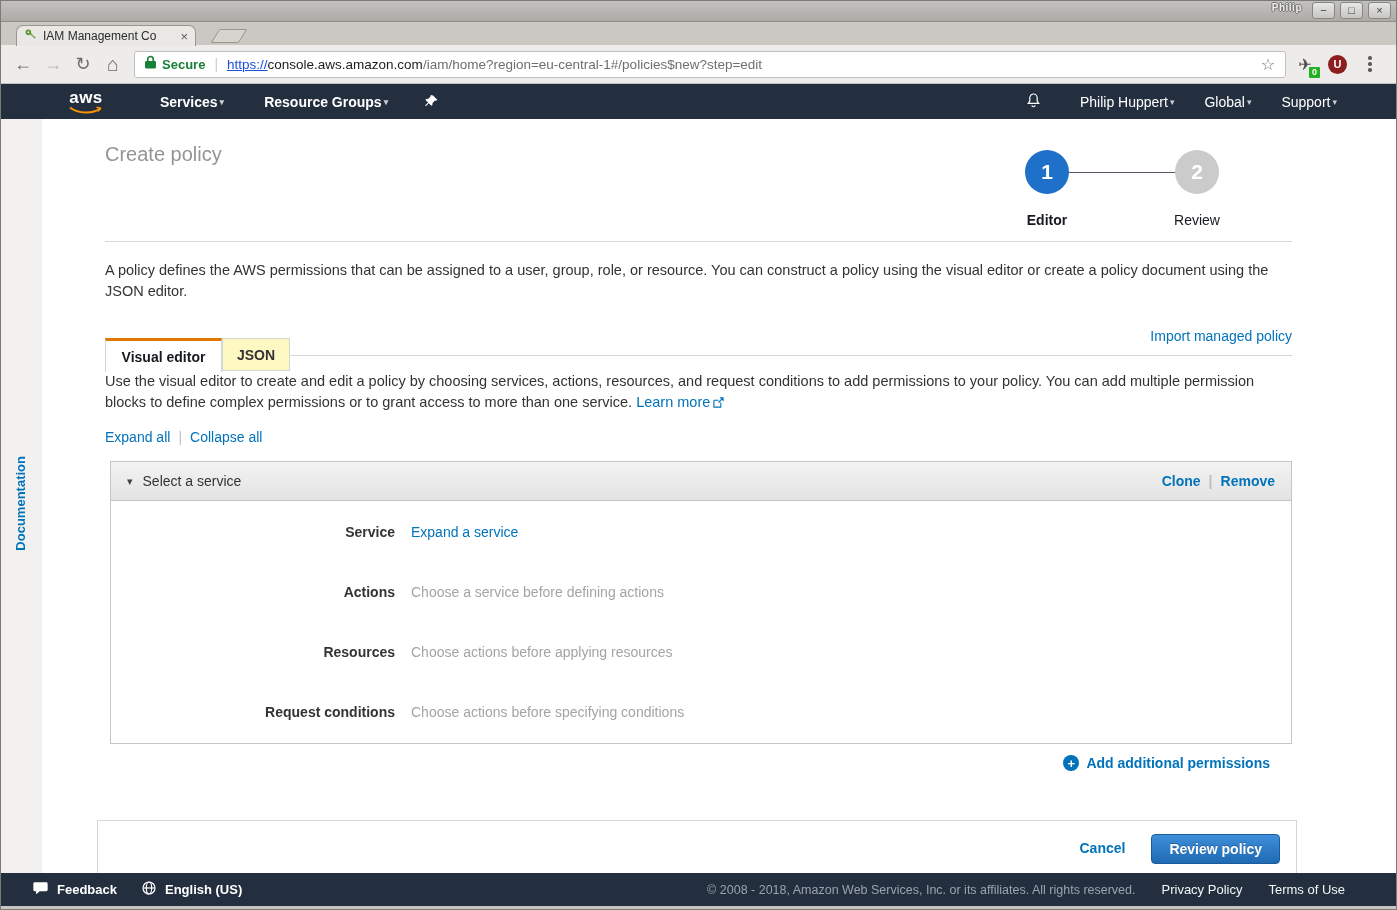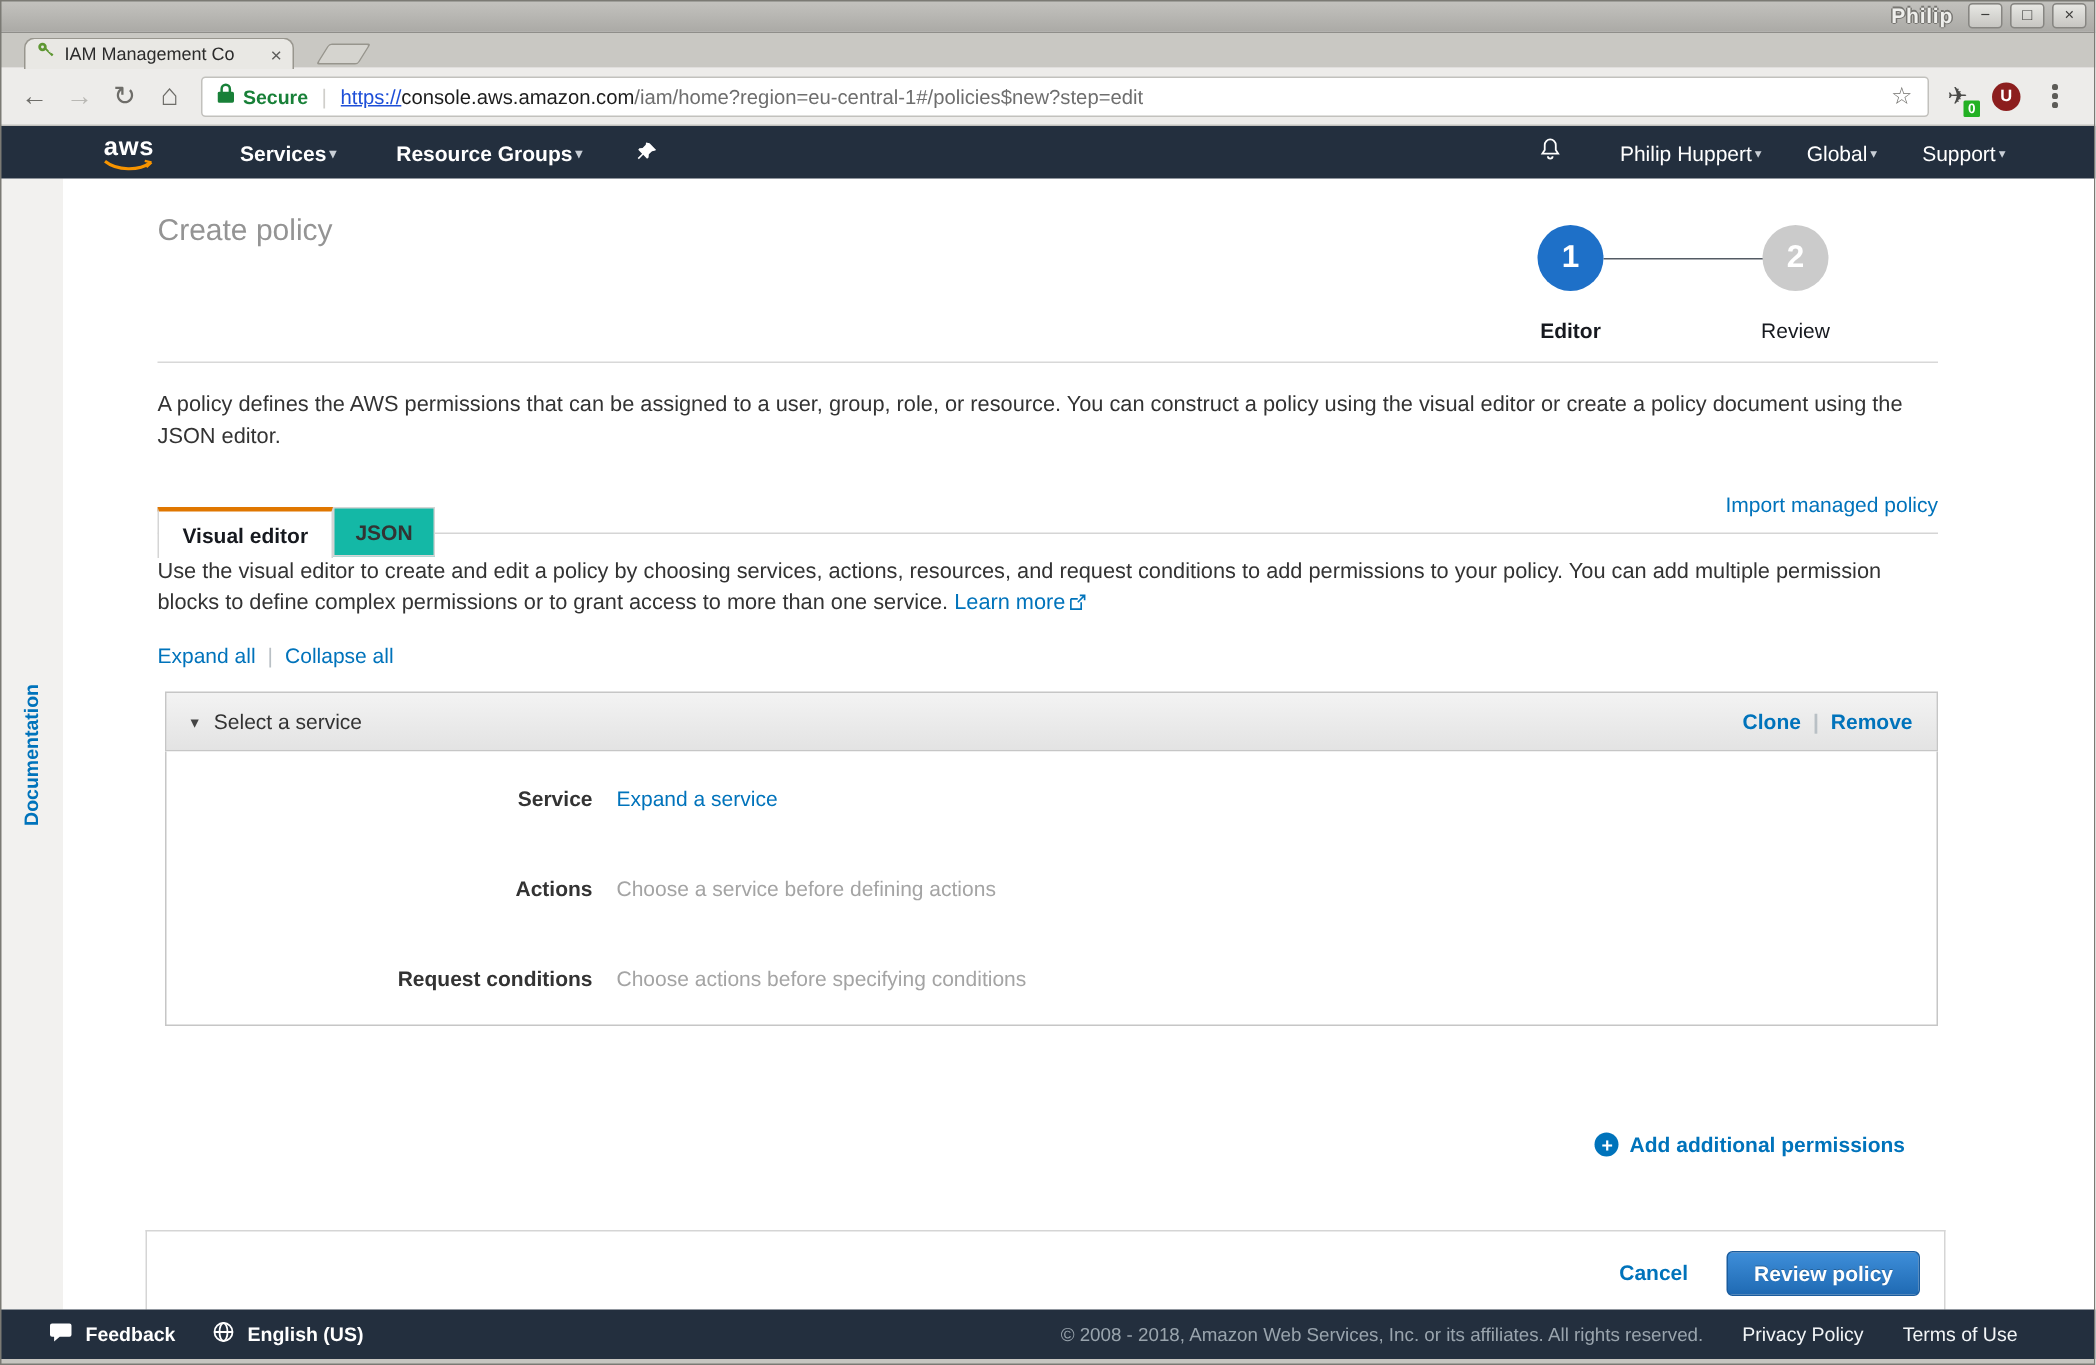--- a/index.html
+++ b/index.html
@@ -3,21 +3,21 @@
 <meta charset="utf-8">
 <style>
   * { margin:0; padding:0; box-sizing:border-box; }
   html,body { width:1397px; height:910px; }
   body { font-family:"Liberation Sans", sans-serif; background:#fff; position:relative; overflow:hidden; }
   .frame { content:''; position:absolute; inset:0; border:1px solid #7b7a74; pointer-events:none; z-index:99; }
 
   
   .titlebar { position:absolute; top:0; left:0; right:0; height:22px;
     background:linear-gradient(#c4c3bf,#abaaa6); border-bottom:1px solid #8f8e8a; z-index:10; }
-  .win-title { position:absolute; right:95px; top:2px; font-size:14px; font-weight:bold; color:#efefec;
+  .win-title { position:absolute; right:95px; top:2px; font-size:10px; font-weight:bold; color:#efefec;
     text-shadow:-1px 0 #777672, 1px 0 #777672, 0 -1px #777672, 0 1px #777672; letter-spacing:.5px; }
   .win-btns { position:absolute; right:6px; top:2px; display:flex; gap:5px; }
   .win-btn { width:23px; height:17px; background:linear-gradient(#e7e7e3,#c7c6c2); border:1px solid #878682;
     border-radius:3px; font-size:11px; color:#3d3d3b; display:flex; align-items:center; justify-content:center; line-height:1; }
 
   
   .tabstrip { position:absolute; top:22px; left:0; right:0; height:23px; background:#c9c8c3; z-index:9; }
   .btab { position:absolute; left:16px; top:3px; width:180px; height:21px; background:#e9e8e4;
     border:1px solid #98968e; border-bottom:none; border-radius:7px 7px 0 0;
     display:flex; align-items:center; padding:0 7px; gap:6px; }
@@ -85,21 +85,21 @@
   .step-line { position:absolute; top:22px; left:66px; width:128px; height:1px; background:#545b64; }
 
   .divider { position:absolute; top:122px; left:63px; right:105px; height:1px; background:#d8d8d8; }
   .intro { position:absolute; top:141px; left:63px; right:105px; font-size:14.5px; color:#333; line-height:21px; }
 
   .tabs-line { position:absolute; top:236px; left:63px; right:105px; height:1px; background:#d5d5d5; }
   .ptab { position:absolute; top:203px; height:34px; display:flex; align-items:center; justify-content:center;
     font-size:14px; z-index:2;margin-top:16px; }
   .ptab-active { left:63px; width:117px; background:#fff; border:1px solid #d5d5d5; border-bottom:none;
     border-top:3px solid #e07700; font-weight:bold; color:#16191f; }
-  .ptab-idle { left:180px; width:68px; background:#14b8a6; border:1px solid #d5d5d5; font-weight:bold; color:#333; height:33px; }
+  .ptab-idle { left:180px; width:68px; background:#fef9c3; border:1px solid #d5d5d5; font-weight:bold; color:#333; height:33px; }
   .import-link { position:absolute; top:209px; right:105px; font-size:14px; color:#0073bb; }
 
   .editor-intro { position:absolute; top:252px; left:63px; right:105px; font-size:14.5px; color:#333; line-height:21px; }
   .blue-link { color:#0073bb; text-decoration:none; }
   .ext-ico { display:inline-block; vertical-align:-1px; margin-left:3px; }
 
   .expand-row { position:absolute; top:310px; left:63px; font-size:14px; }
   .link-sep { color:#b9c0c5; margin:0 8px; }
 
   .panel { position:absolute; top:342px; left:68px; right:105px; }
@@ -286,20 +286,24 @@
     <div class="panel-body">
       <div class="perm-row">
         <span class="perm-label">Service</span>
         <a class="perm-value is-link blue-link">Expand a service</a>
       </div>
       <div class="perm-row">
         <span class="perm-label">Actions</span>
         <span class="perm-value">Choose a service before defining actions</span>
       </div>
       <div class="perm-row">
+        <span class="perm-label">Resources</span>
+        <span class="perm-value">Choose actions before applying resources</span>
+      </div>
+      <div class="perm-row">
         <span class="perm-label">Request conditions</span>
         <span class="perm-value">Choose actions before specifying conditions</span>
       </div>
     </div>
   </div>
 
   <div class="add-perms">
     <span class="plus-circle">+</span>
     <span>Add additional permissions</span>
   </div>

